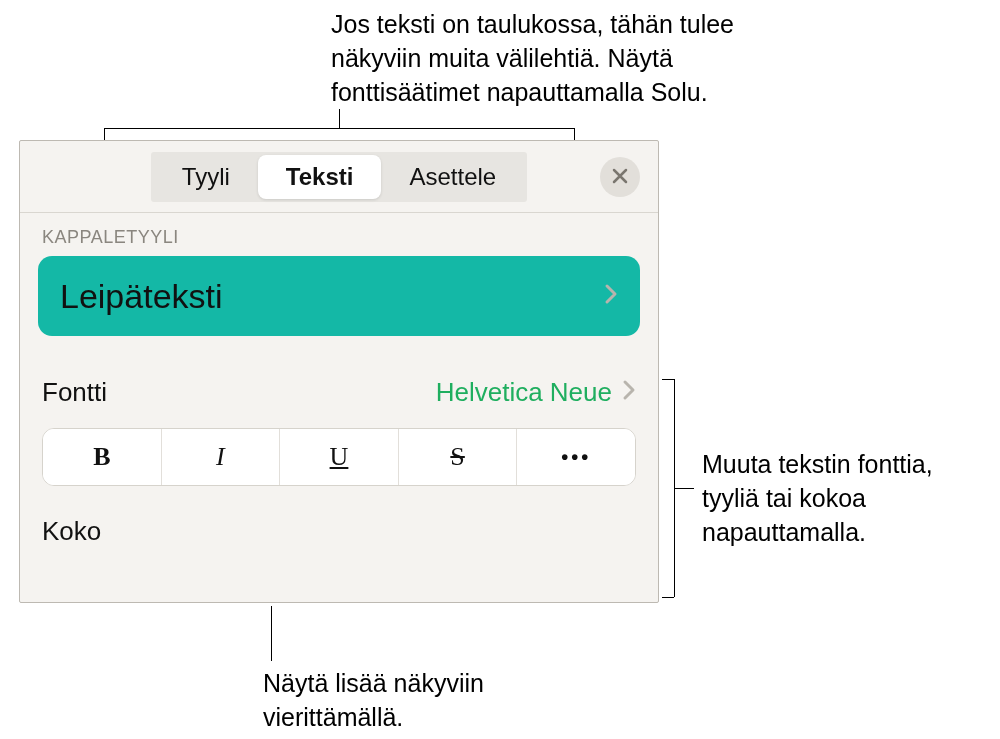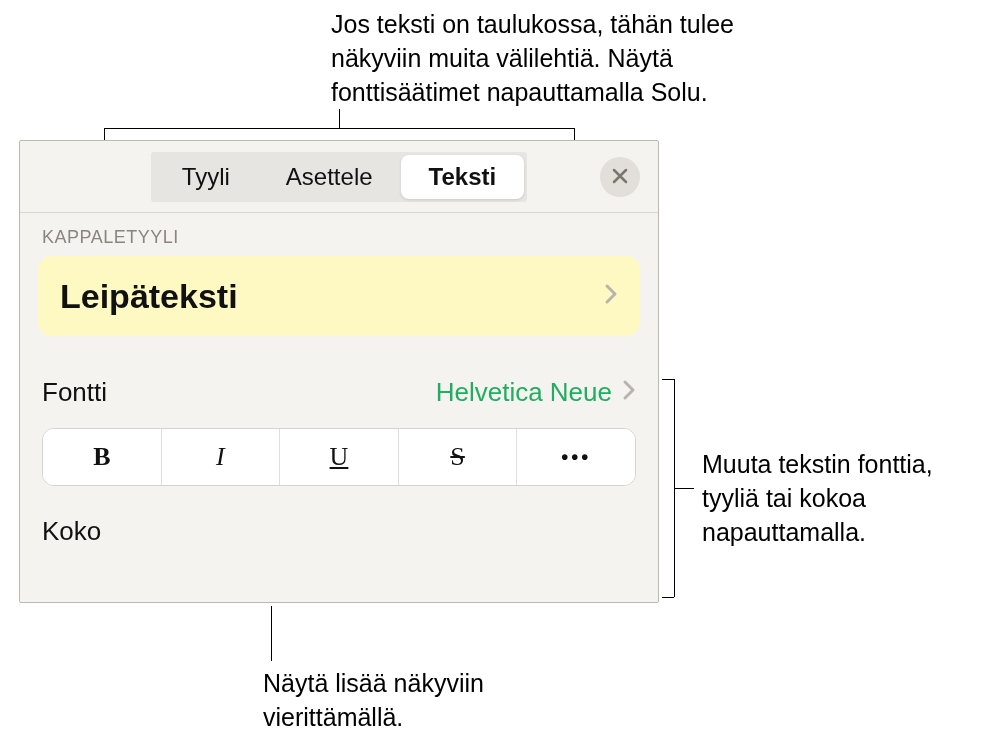--- a/index.html
+++ b/index.html
@@ -74,29 +74,28 @@
     }
     .section-label {
       font-size: 18px;
       color: #8a867f;
       letter-spacing: 0.5px;
       padding: 14px 22px 8px;
       text-transform: uppercase;
     }
     .style-row {
       margin: 0 18px;
-      background: #fef9c3;
+      background: #14b8a6;
       border-radius: 14px;
       height: 80px;
       display: flex;
       align-items: center;
       justify-content: space-between;
       padding: 0 22px;
       cursor: pointer;
-      font-weight: bold;
     }
     .style-name {
       font-size: 34px;
       color: #111;
     }
     .chevron {
       color: #b8b4ad;
       font-size: 26px;
     }
     .font-section {
@@ -218,22 +217,22 @@
 <div class="bracket-h" style="left:662px; top:597px; width:12px;"></div>
 <div class="bracket-h" style="left:674px; top:488px; width:20px;"></div>
 
 <div class="callout" style="left:263px; top:667px; width:320px;">Näytä lisää näkyviin vierittämällä.</div>
 <div class="bracket-v" style="left:271px; top:606px; height:55px;"></div>
 
 <div class="panel">
   <div class="panel-header">
     <div class="seg-control">
       <button class="seg-item">Tyyli</button>
+      <button class="seg-item active">Teksti</button>
       <button class="seg-item">Asettele</button>
-      <button class="seg-item active">Teksti</button>
     </div>
     <div class="close-btn">
       <span>
         <svg width="16" height="16" viewBox="0 0 16 16">
             <path d="M2 2 L14 14 M14 2 L2 14" stroke="#7a766f" stroke-width="2.5" stroke-linecap="round" fill="none"></path>
           </svg>
       </span>
     </div>
   </div>
 

